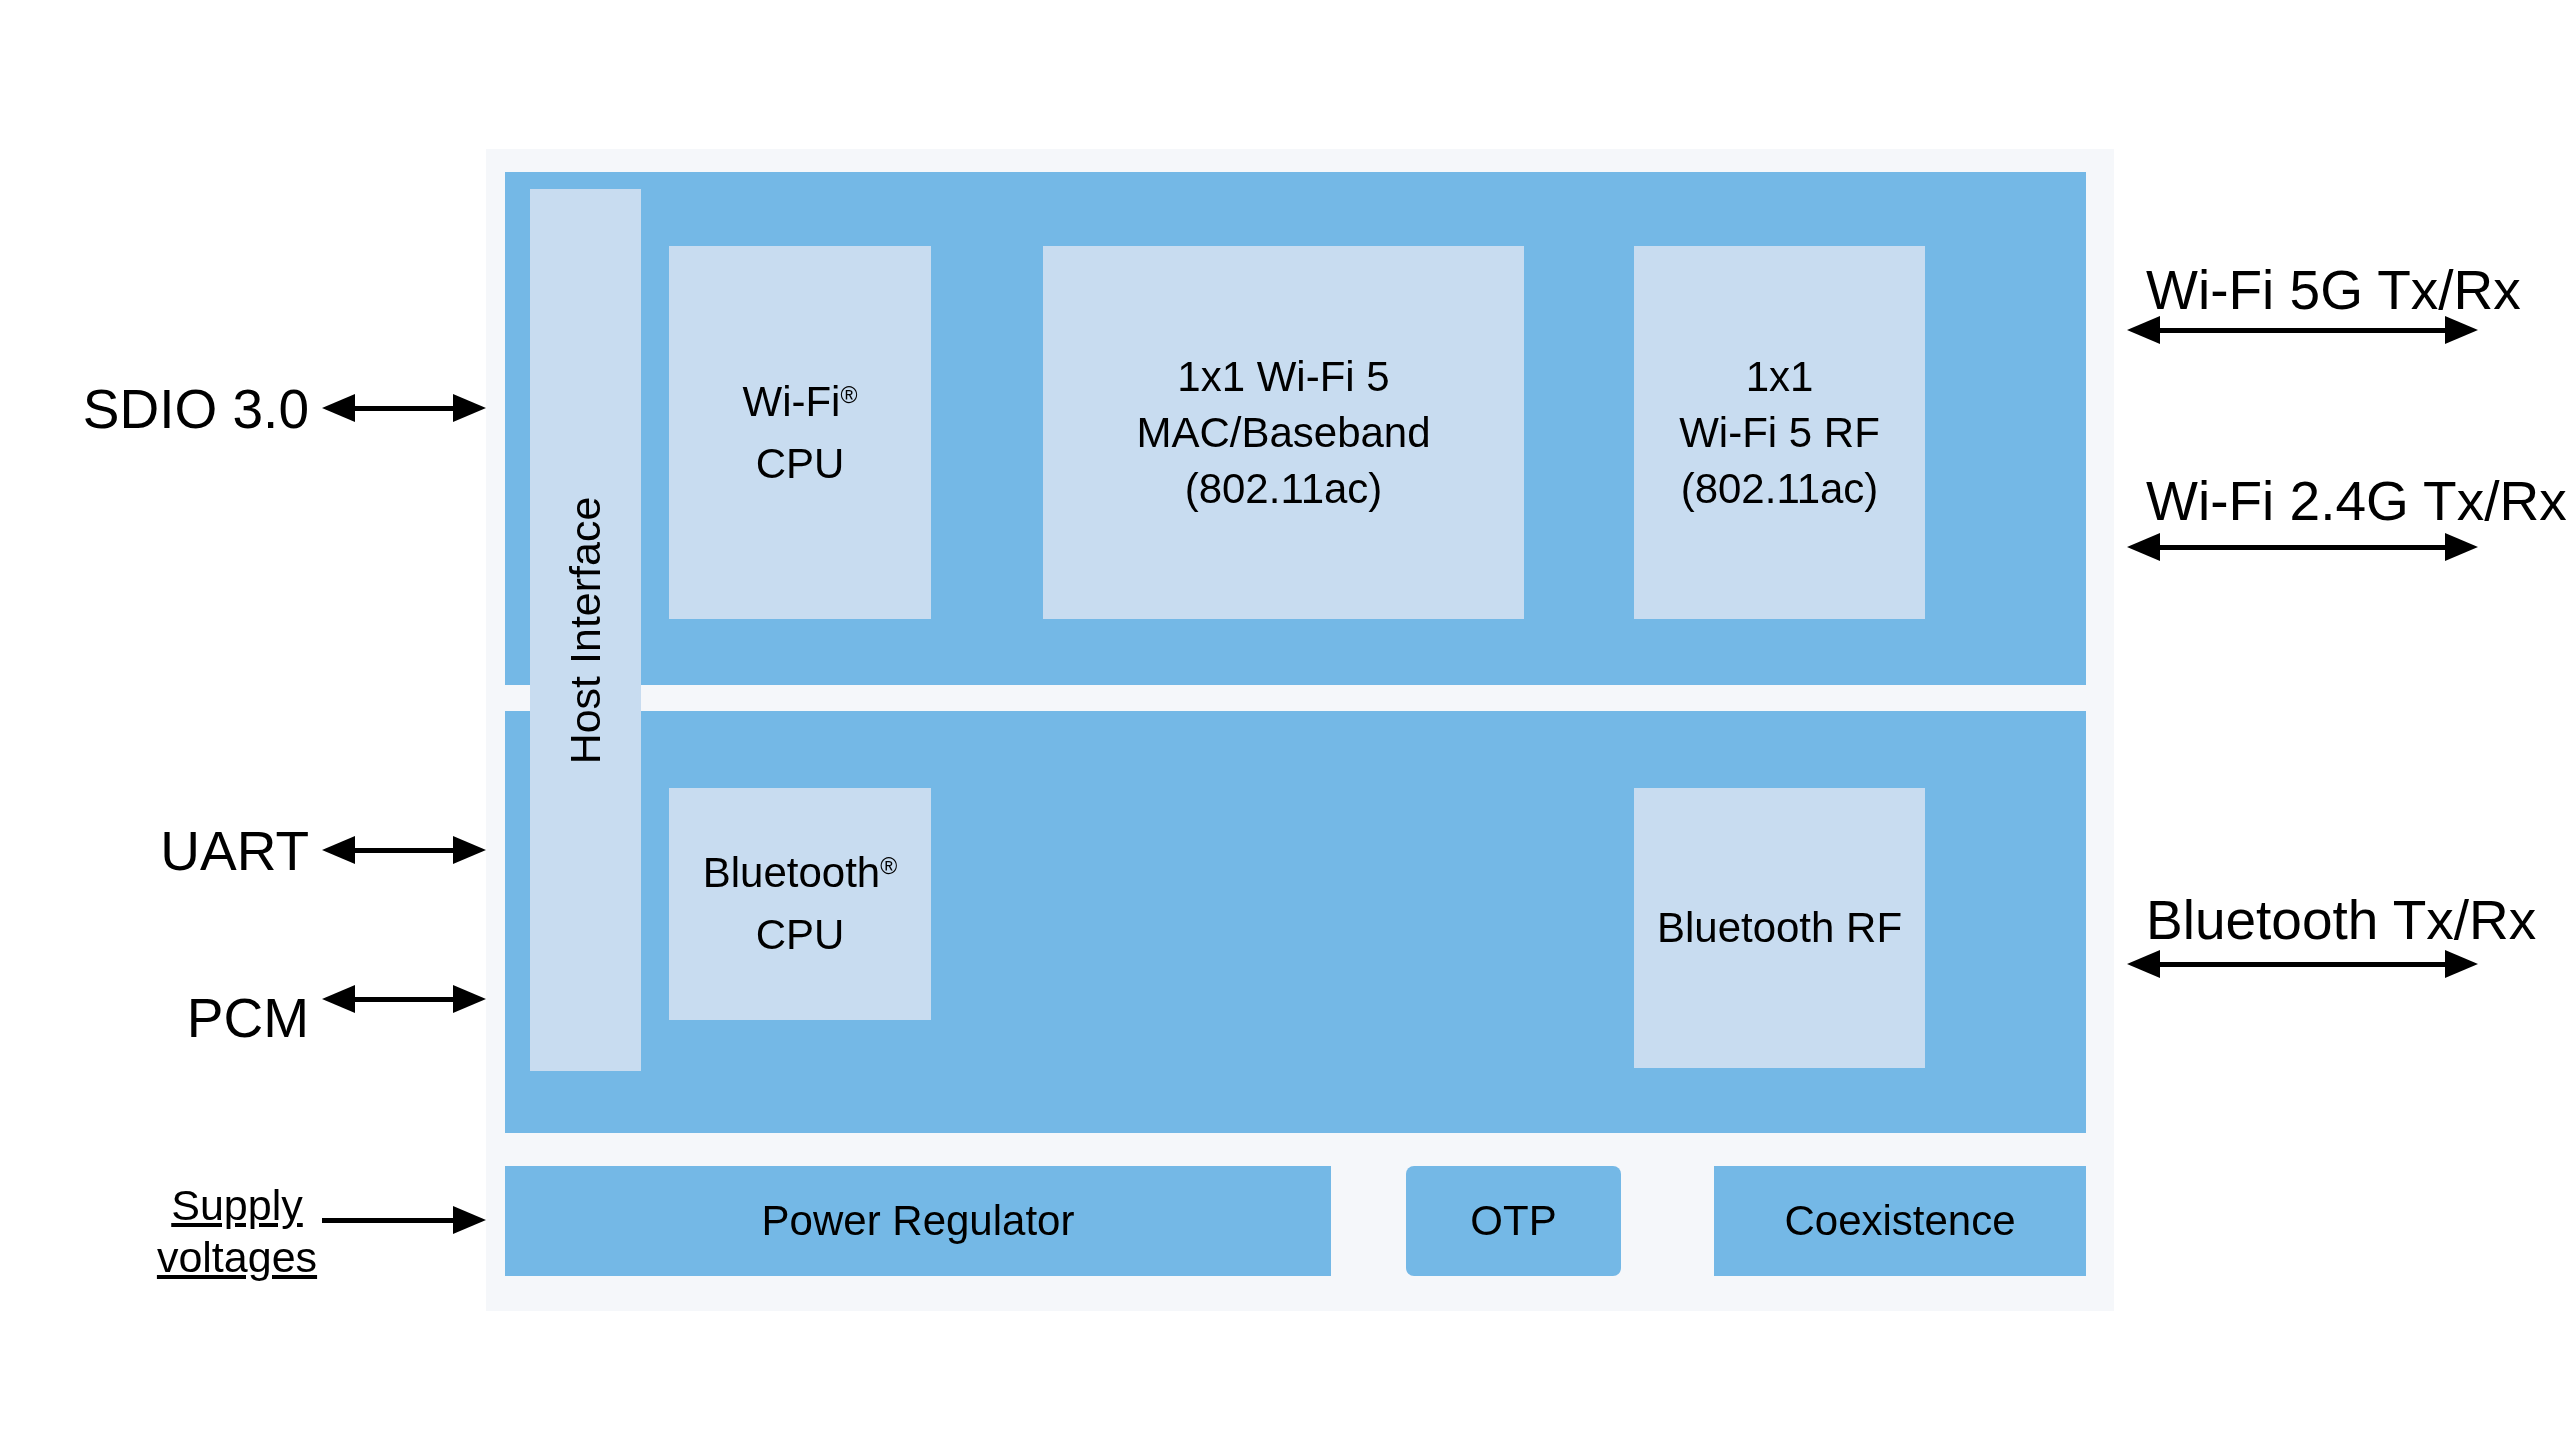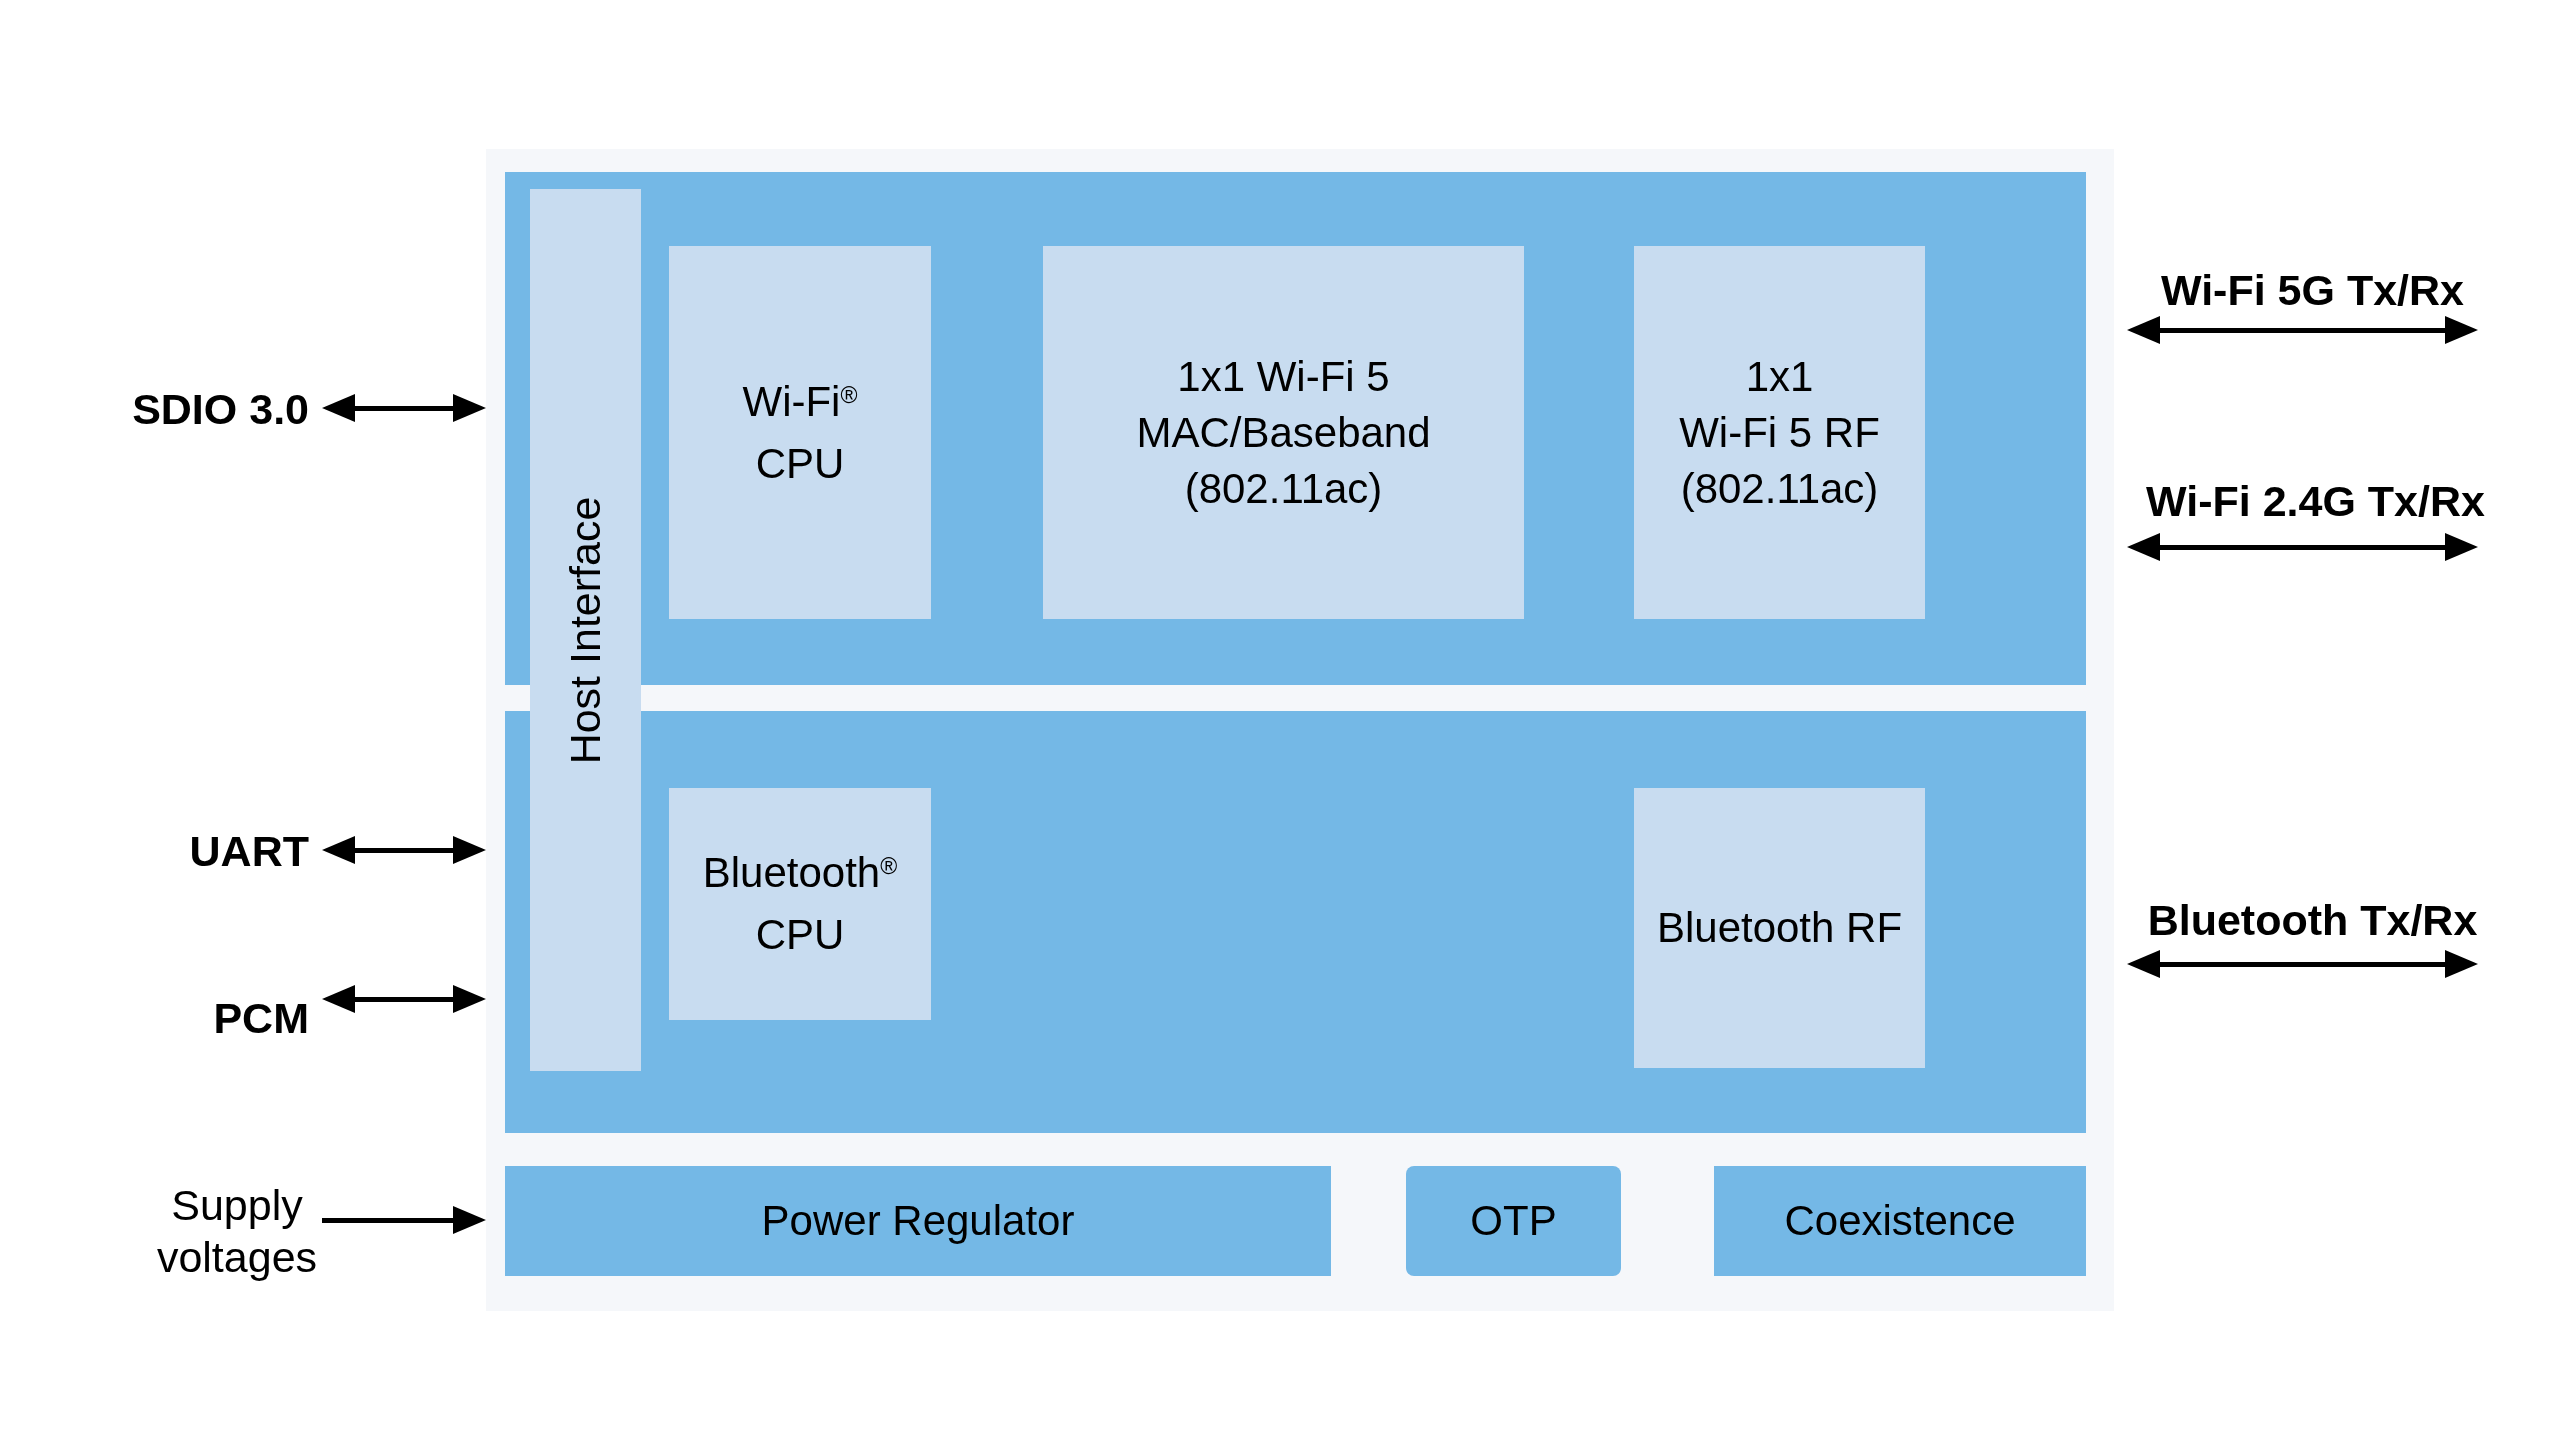--- a/index.html
+++ b/index.html
@@ -22,26 +22,26 @@
   #blk-bt-bb{left:1043px;top:788px;width:481px;height:280px;}
   #blk-bt-rf{left:1634px;top:788px;width:291px;height:280px;}
   .botblock{background:var(--band);display:flex;align-items:center;justify-content:center;
             font-size:42px;}
   #blk-power{left:505px;top:1166px;width:826px;height:110px;}
   #blk-otp{left:1406px;top:1166px;width:215px;height:110px;border-radius:8px;}
   #blk-coex{left:1714px;top:1166px;width:372px;height:110px;}
   .tm{font-size:0.55em;position:relative;top:-0.55em;letter-spacing:0;}
   .bline{white-space:nowrap;}
   
-  .portlabel{font-size:43px;line-height:54px;height:54px;white-space:nowrap;font-weight:bold;}
+  .portlabel{font-size:55px;line-height:54px;height:54px;white-space:nowrap;}
   #lbl-sdio,#lbl-uart,#lbl-pcm{left:54px;width:255px;text-align:right;}
   #lbl-sdio{top:382px;}
   #lbl-uart{top:824px;}
   #lbl-pcm{top:973px;margin-top:18px;}
-  #lbl-supply{left:103px;width:268px;top:1179px;text-align:center;font-size:43px;line-height:52px;}
+  #lbl-supply{left:103px;width:268px;top:1179px;text-align:center;font-size:43px;line-height:52px;text-decoration:underline;}
   #lbl-wifi5g{left:2146px;width:333px;top:263px;text-align:center;}
   #lbl-wifi24g{left:2146px;width:333px;top:474px;text-align:center;}
   #lbl-bttx{left:2146px;width:333px;top:893px;text-align:center;}
   
   .arrow{position:absolute;height:29px;}
   .arrow .line{position:absolute;left:10.7px;right:10.7px;top:50%;margin-top:-2.7px;height:5.4px;background:var(--arrow);}
   .arrow .head-l,.arrow .head-r{position:absolute;width:0;height:0;top:0;}
   .arrow .head-l{left:0;border-top:14.5px solid transparent;border-bottom:14.5px solid transparent;
                  border-right:33px solid var(--arrow);}
   .arrow .head-r{right:0;border-top:14.5px solid transparent;border-bottom:14.5px solid transparent;

